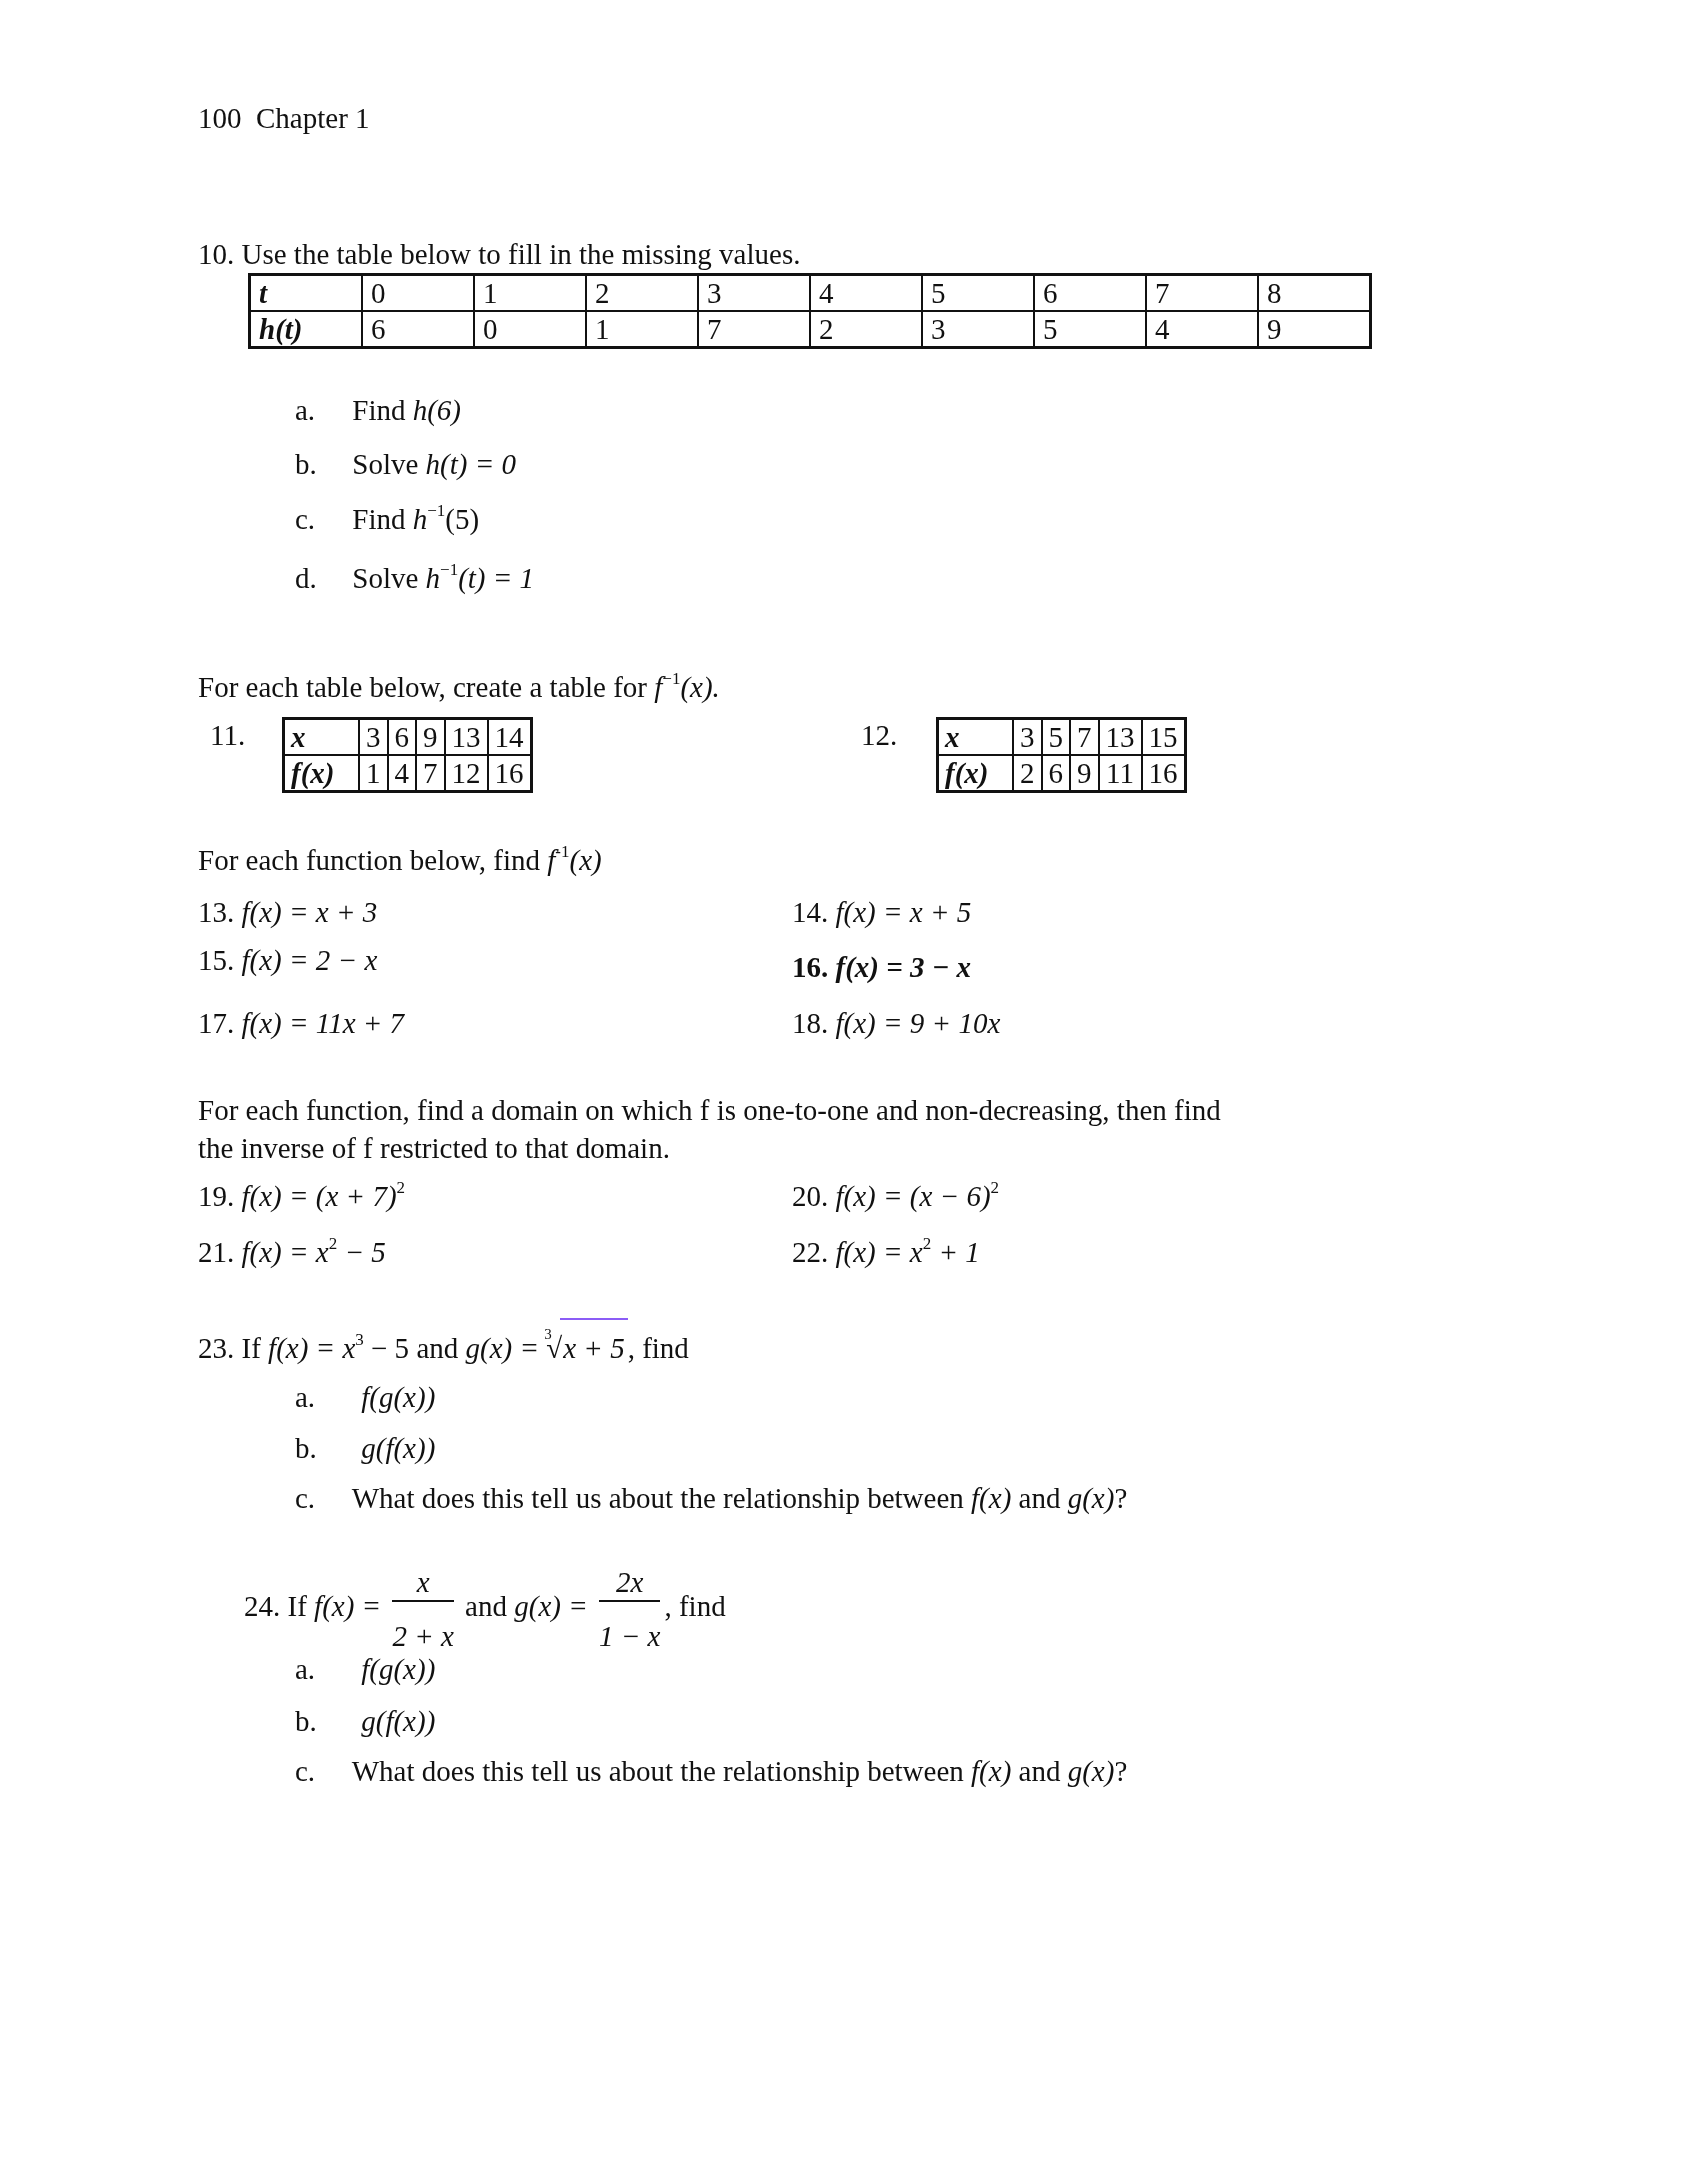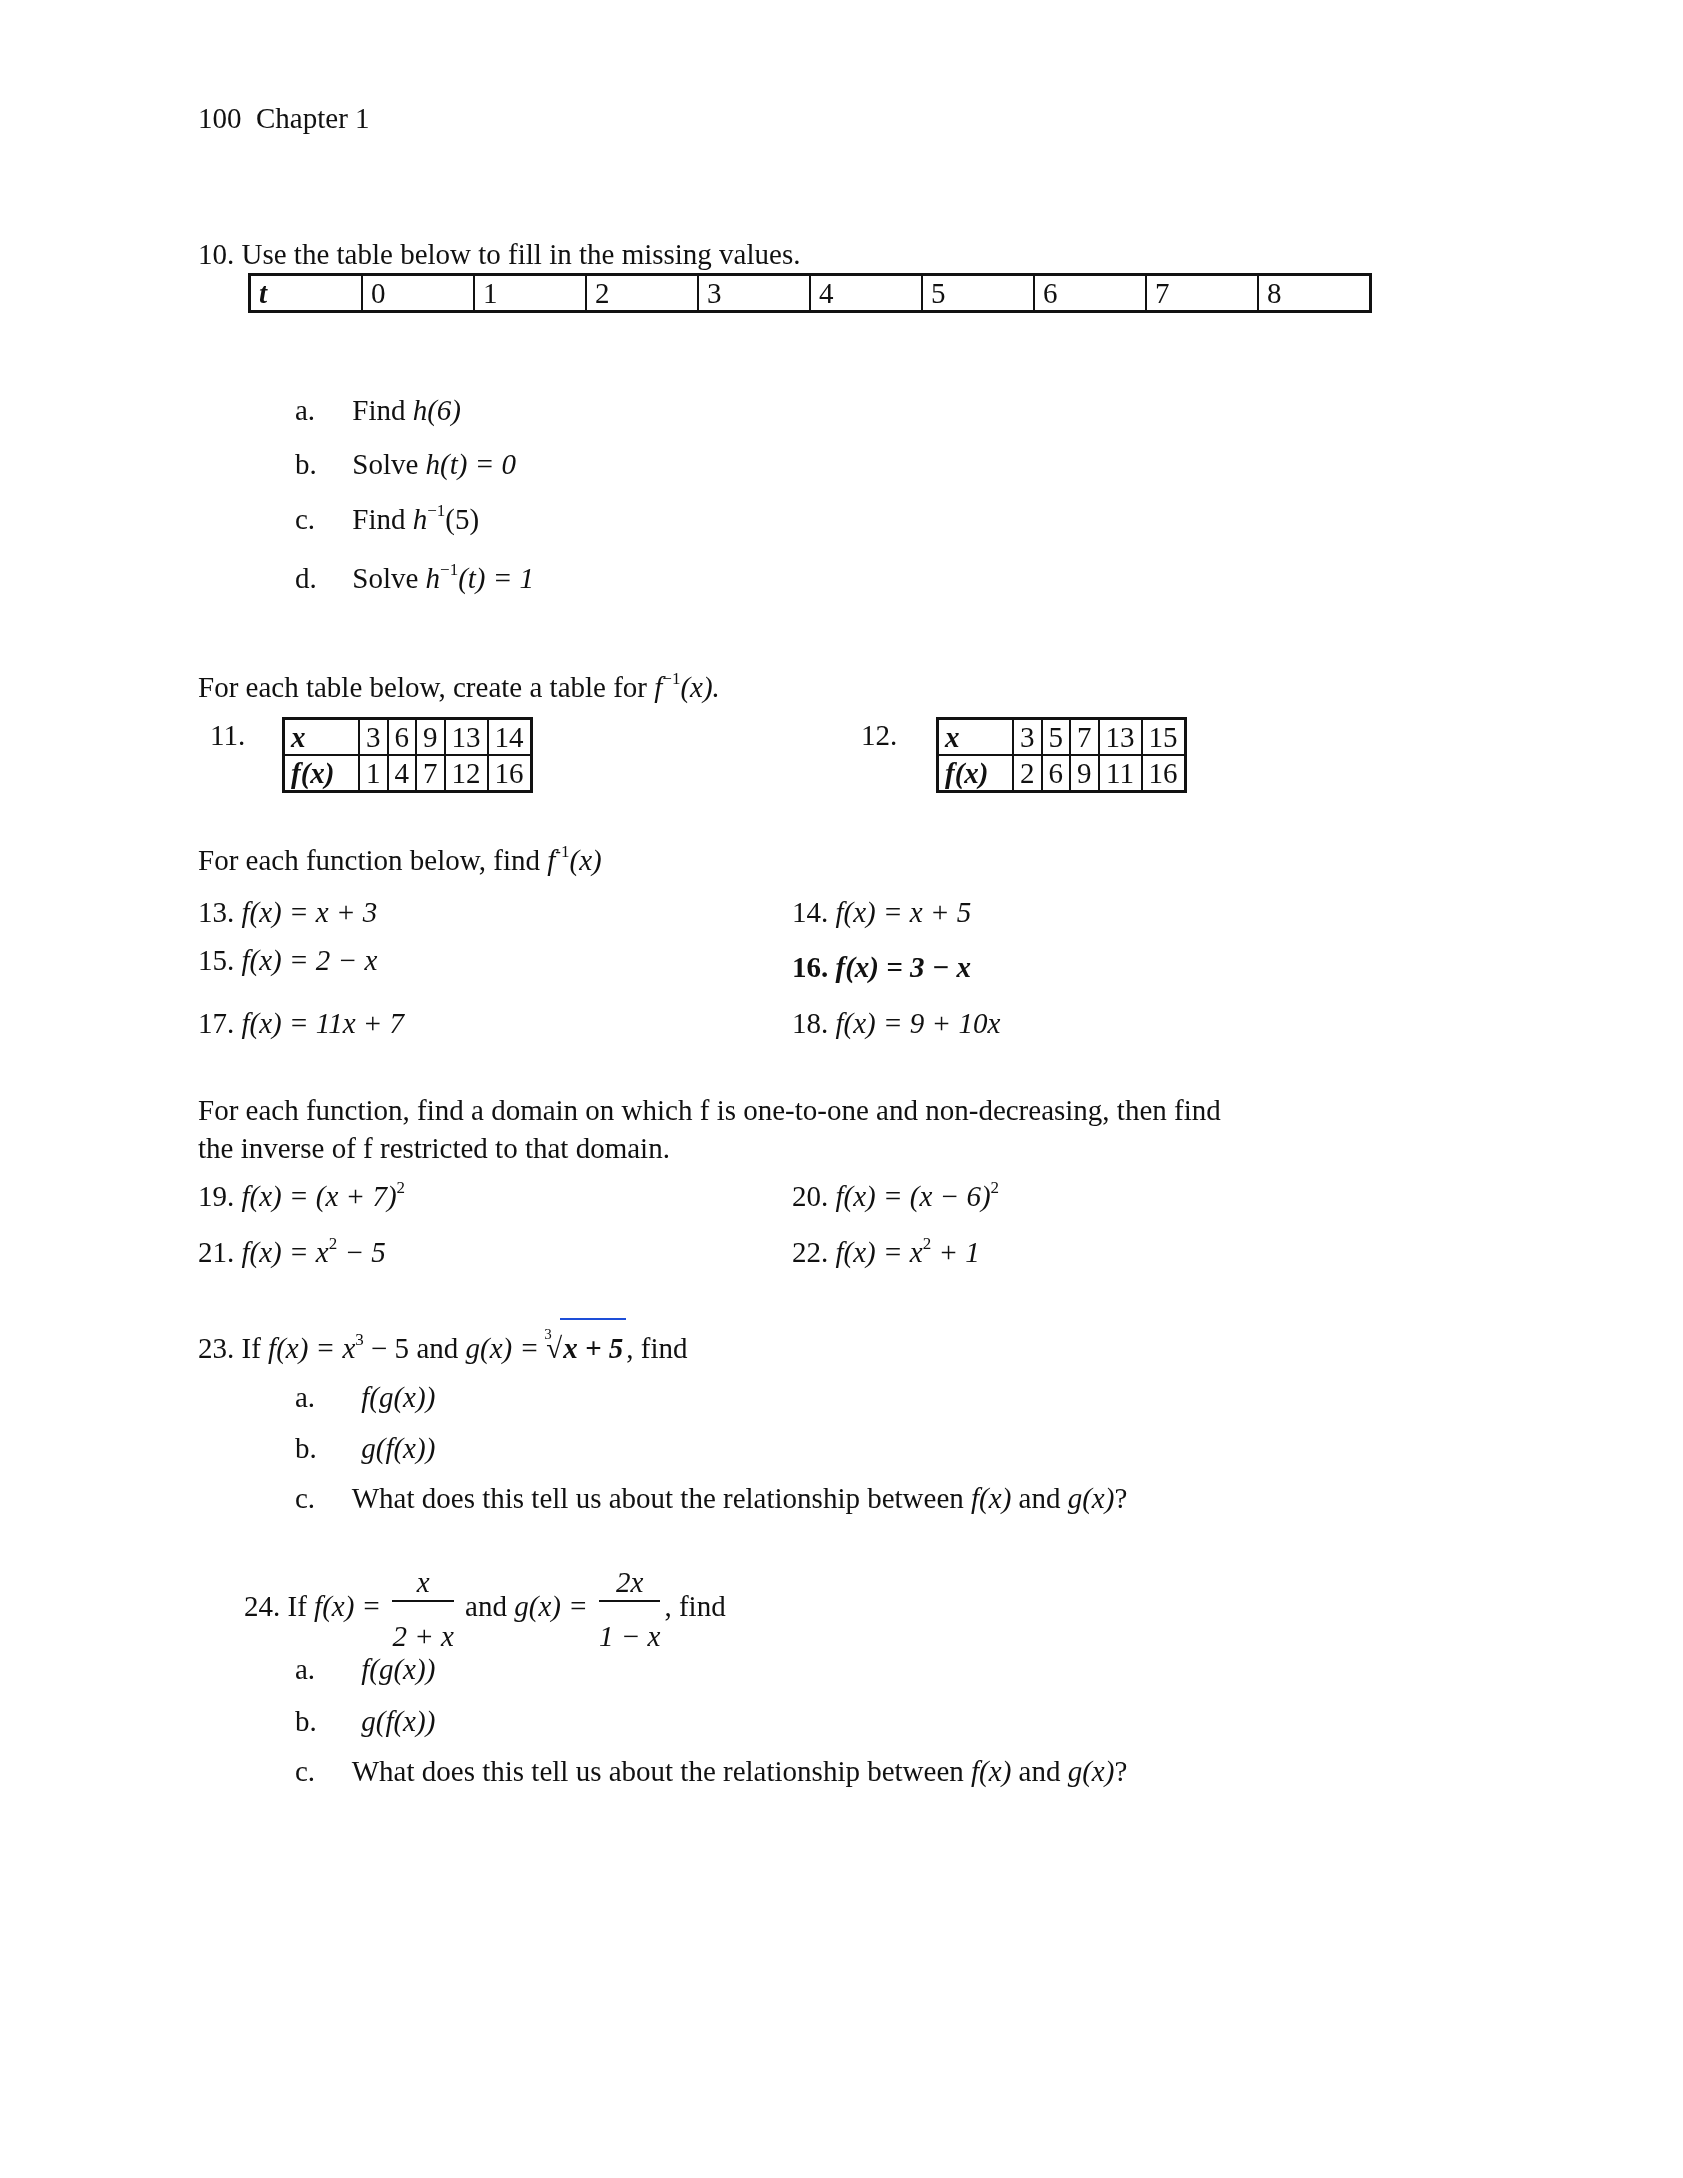--- a/index.html
+++ b/index.html
@@ -14,21 +14,21 @@
   table.dt td.hd { font-weight: bold; font-style: italic; }
   table.h10 td { width: 94px; text-align: left; }
   table.h10 td.hd { width: 94px; }
   table.sm td { text-align: center; padding: 0 6px; }
   table.sm td.hd { width: 61px; text-align: left; }
   .frac { display: inline-block; vertical-align: middle; text-align: center; margin: 0 4px; }
   .frac .num { display: block; border-bottom: 2px solid #111; padding: 0 6px 2px; line-height: 32px; }
   .frac .den { display: block; padding-top: 18px; line-height: 32px; }
   .root { display: inline-block; position: relative; }
   .root .idx { font-size: 15px; position: absolute; left: -2px; top: -6px; }
-  .root .radicand { border-top: 2px solid #1d4ed8; padding: 12px 3px; margin-left: -2px; font-weight: bold; }
+  .root .radicand { border-top: 2px solid #8b5cf6; padding: 12px 3px; margin-left: -2px; }
 </style>
 </head>
 <body>
 
 <div class="abs" style="left:198px; top:102px;">
   <span>100</span>&nbsp;
   <span>Chapter 1</span>
 </div>
 
 <div class="abs" style="left:198px; top:238px;">
@@ -42,20 +42,32 @@
     <td>0</td>
     <td>1</td>
     <td>2</td>
     <td>3</td>
     <td>4</td>
     <td>5</td>
     <td>6</td>
     <td>7</td>
     <td>8</td>
   </tr>
+  <tr>
+    <td class="hd">h(t)</td>
+    <td>6</td>
+    <td>0</td>
+    <td>1</td>
+    <td>7</td>
+    <td>2</td>
+    <td>3</td>
+    <td>5</td>
+    <td>4</td>
+    <td>9</td>
+  </tr>
 </tbody>
   </table>
 
 <div class="abs" style="left:295px; top:394px;">
   <span style="display:inline-block;width:50px;">a.</span>
   <span>Find</span>
   <span class="m">h(6)</span>
 </div>
 <div class="abs" style="left:295px; top:448px;">
   <span style="display:inline-block;width:50px;">b.</span>

